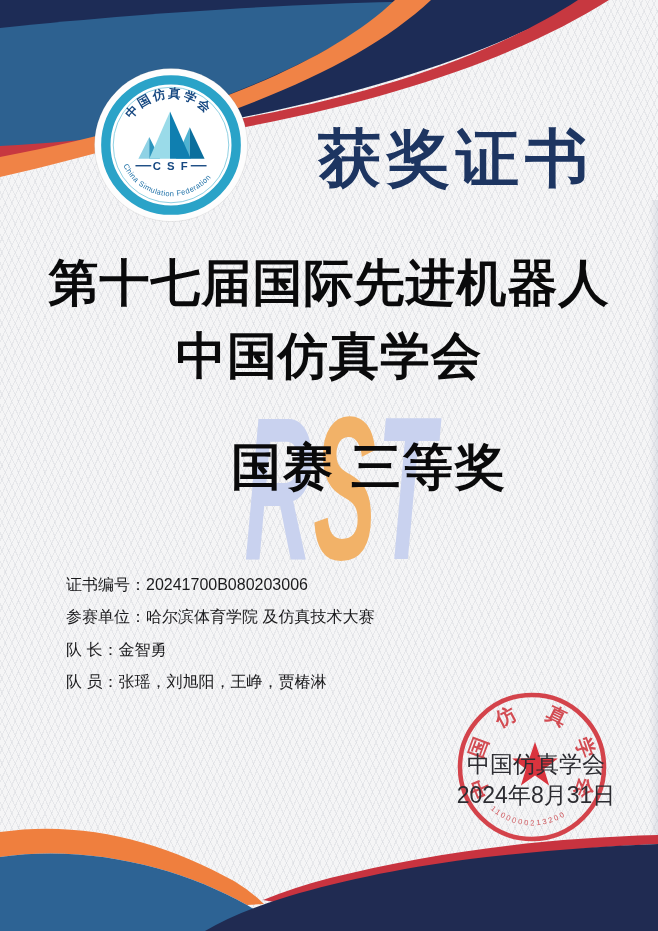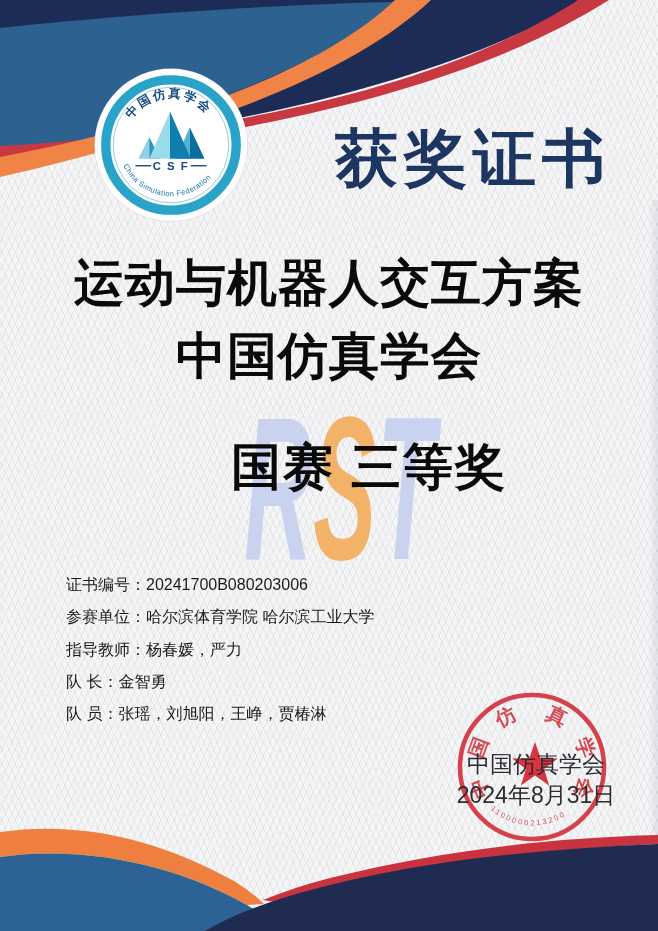--- a/index.html
+++ b/index.html
@@ -14,21 +14,21 @@
       repeating-linear-gradient(115deg, rgba(203,206,213,.34) 0 1px, rgba(255,255,255,0) 1px 6px),
       repeating-linear-gradient(65deg, rgba(203,206,213,.34) 0 1px, rgba(255,255,255,0) 1px 6px);
   }
   .abs{position:absolute;}
   .top-deco{left:0;top:0;width:658px;height:250px;}
   .bottom-deco{left:0;bottom:0;width:658px;height:140px;}
   .edge-right{top:200px;right:0;width:9px;height:640px;
     background:linear-gradient(to left, rgba(140,152,176,.20), rgba(140,152,176,0));}
   .badge{left:92px;top:66px;width:158px;height:158px;}
   .cert-title{
-    left:318px;top:116px;width:310px;text-align:center;
+    left:318px;top:116px;width:310px;text-align:left;
     font-size:63px;font-weight:800;color:#1d3561;letter-spacing:6px;white-space:nowrap;
   }
   .main-title{
     left:0;top:247px;width:658px;text-align:center;
     font-size:50px;font-weight:800;color:#0a0a0b;line-height:73px;letter-spacing:1px;
   }
   .watermark{left:0;top:383px;width:658px;text-align:center;pointer-events:none;font-style:italic;}
   .watermark-inner{
     display:inline-block;transform:translateX(11px) scaleX(.46);transform-origin:center top;
     font-size:205px;line-height:1.02;font-weight:800;letter-spacing:2px;white-space:nowrap;
@@ -86,34 +86,33 @@
       <polygon points="79,46 79,94 100,94" fill="#0f7fb0"></polygon>
     </g>
     <line x1="44" y1="101" x2="60" y2="101" stroke="#164881" stroke-width="1.4"></line>
     <line x1="100" y1="101" x2="116" y2="101" stroke="#164881" stroke-width="1.4"></line>
     <text x="80" y="105.5" text-anchor="middle" font-size="11.5" font-weight="bold" fill="#164881" letter-spacing="1.5">C S F</text>
   </svg>
 
   <div class="abs cert-title">获奖证书</div>
 
   <div class="abs main-title">
-    <div>运动与机器人交互方案</div>
+    <div>第十七届国际先进机器人</div>
     <div>中国仿真学会</div>
   </div>
 
   <div class="abs watermark">
     <div class="watermark-inner"><span class="wm-r">R</span><span class="wm-s">S</span><span class="wm-t">T</span></div>
   </div>
 
   <div class="abs award">国赛 三等奖</div>
 
   <div class="abs details">
     <div class="row"><span>证书编号：</span><span>20241700B080203006</span></div>
-    <div class="row"><span>参赛单位：</span><span>哈尔滨体育学院 哈尔滨工业大学</span></div>
-    <div class="row"><span>指导教师：</span><span>杨春媛，严力</span></div>
+    <div class="row"><span>参赛单位：</span><span>哈尔滨体育学院 及仿真技术大赛</span></div>
     <div class="row"><span>队 长：</span><span>金智勇</span></div>
     <div class="row"><span>队 员：</span><span>张瑶，刘旭阳，王峥，贾椿淋</span></div>
   </div>
 
   <svg class="abs seal" viewBox="0 0 160 160">
     <circle cx="80" cy="80" r="72" fill="none" stroke="#d03038" stroke-width="4.5" opacity=".9"></circle>
     <polygon opacity=".92" fill="#d7232e" points="83,55 88.6,71.2 105.8,71.6 92.1,82 97.1,98.4 83,88.6 68.9,98.4 73.9,82 60.2,71.6 77.4,71.2"></polygon>
     <g font-size="20" font-weight="bold" fill="#ce2f37" opacity=".85" text-anchor="middle">
       <text x="27.2" y="101.4" transform="rotate(-112 27.2 101.4)" dy="7">中</text>
       <text x="26.4" y="60.5" transform="rotate(-70 26.4 60.5)" dy="7">国</text>

